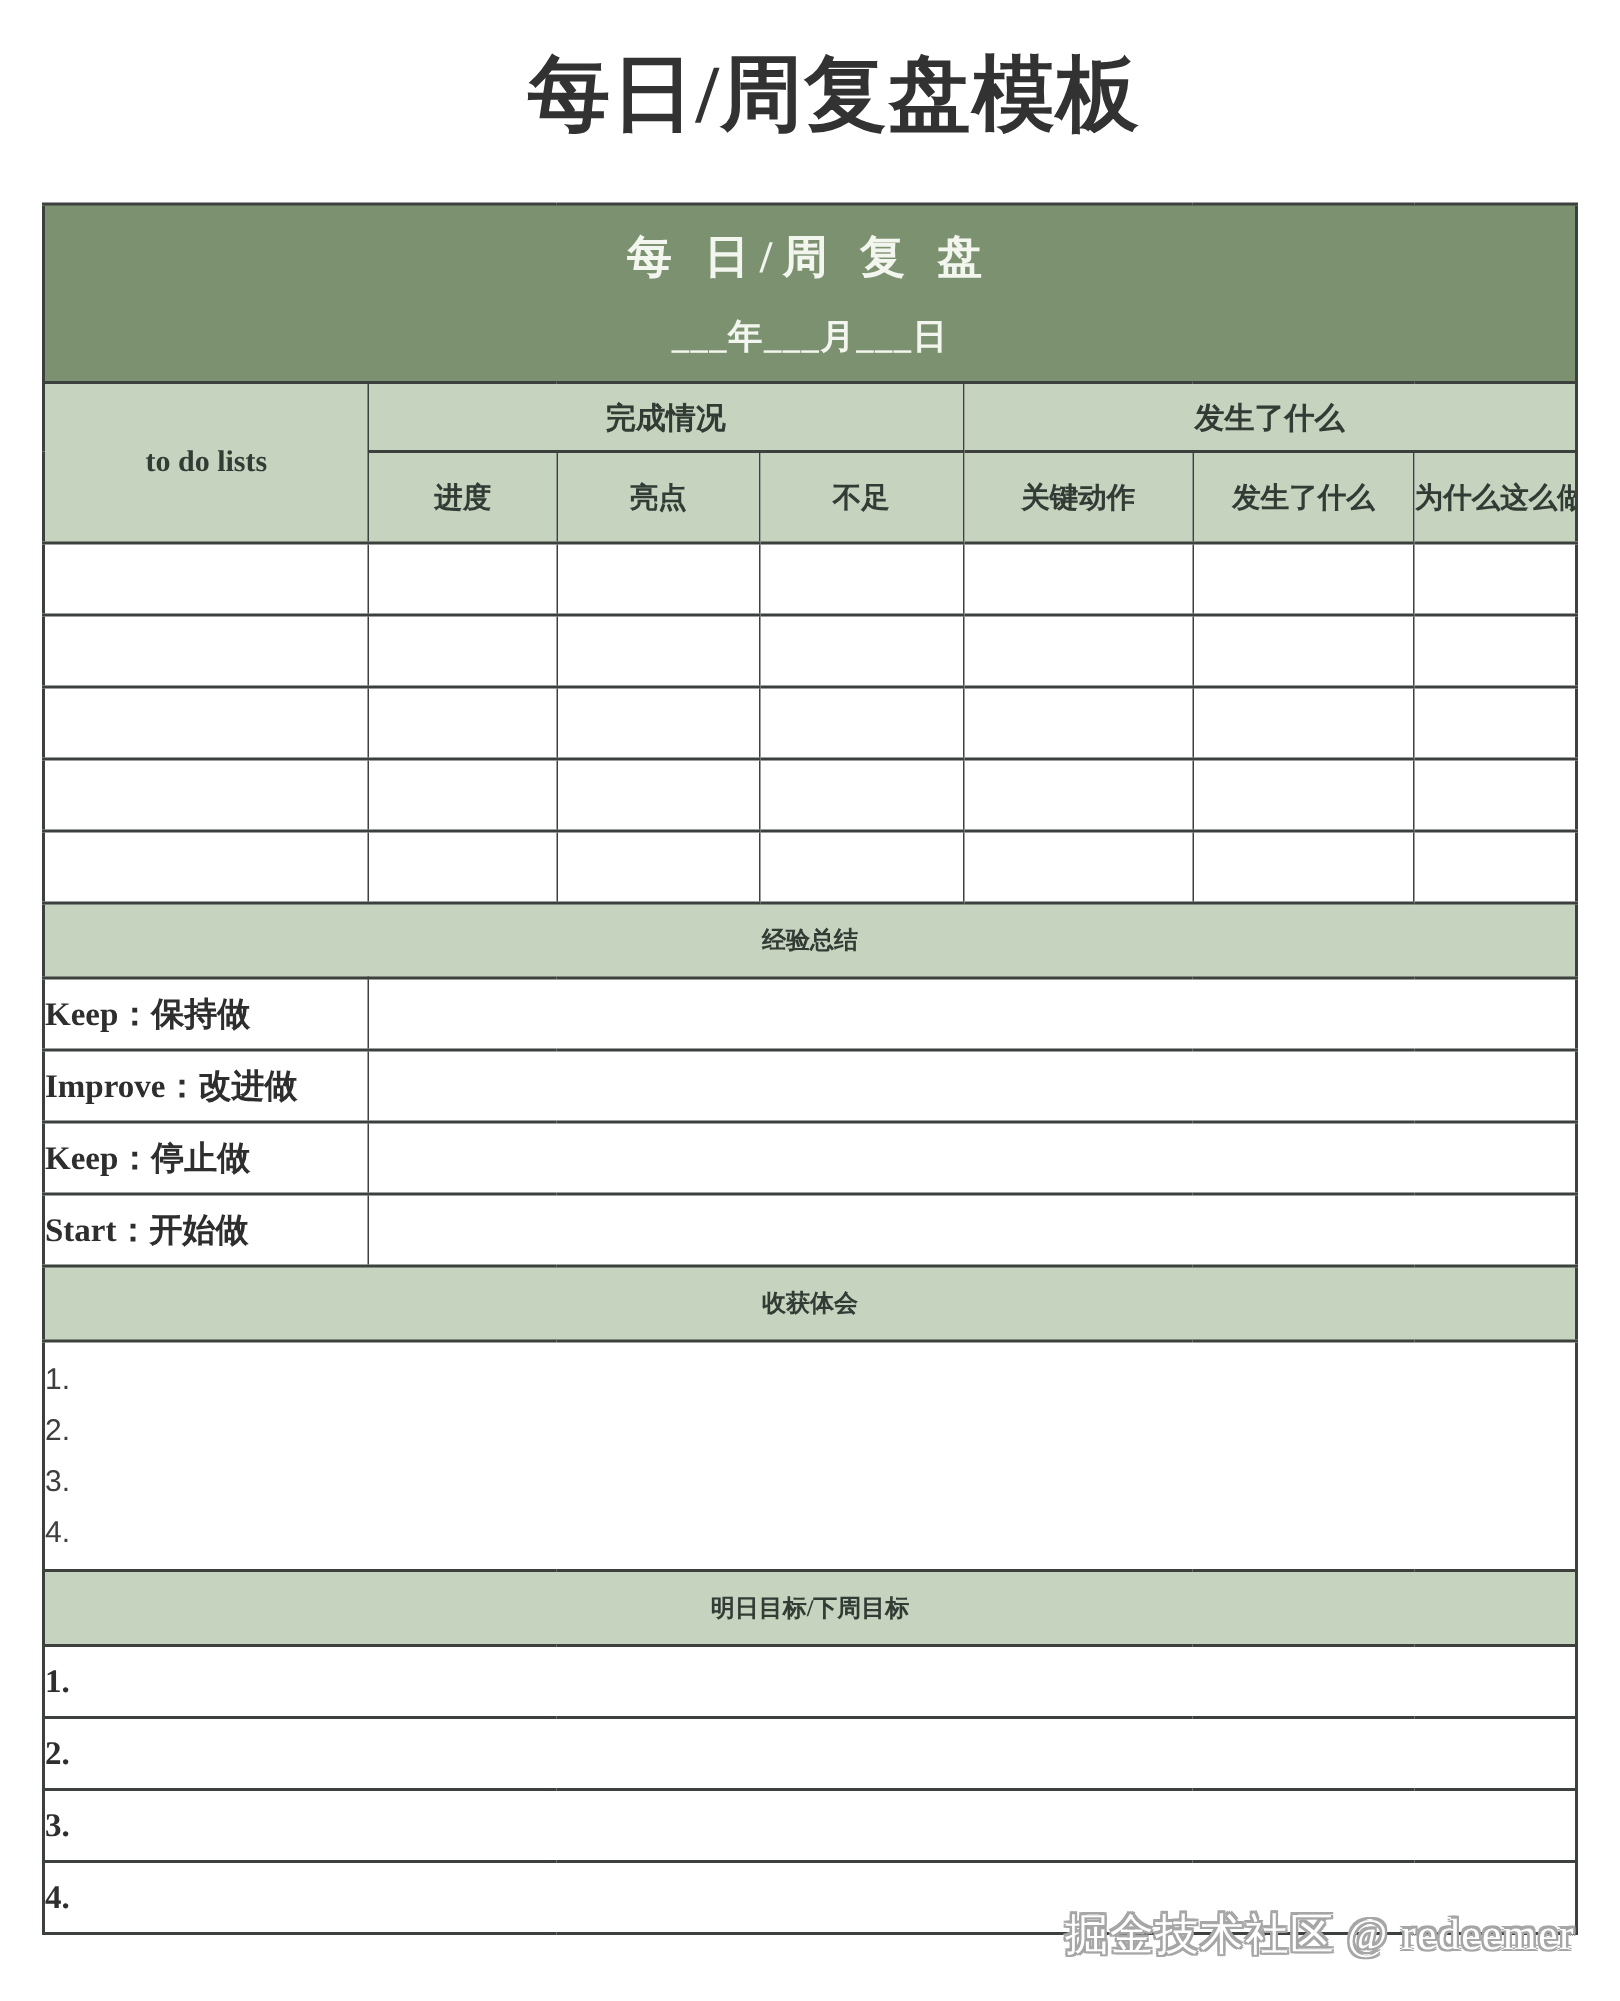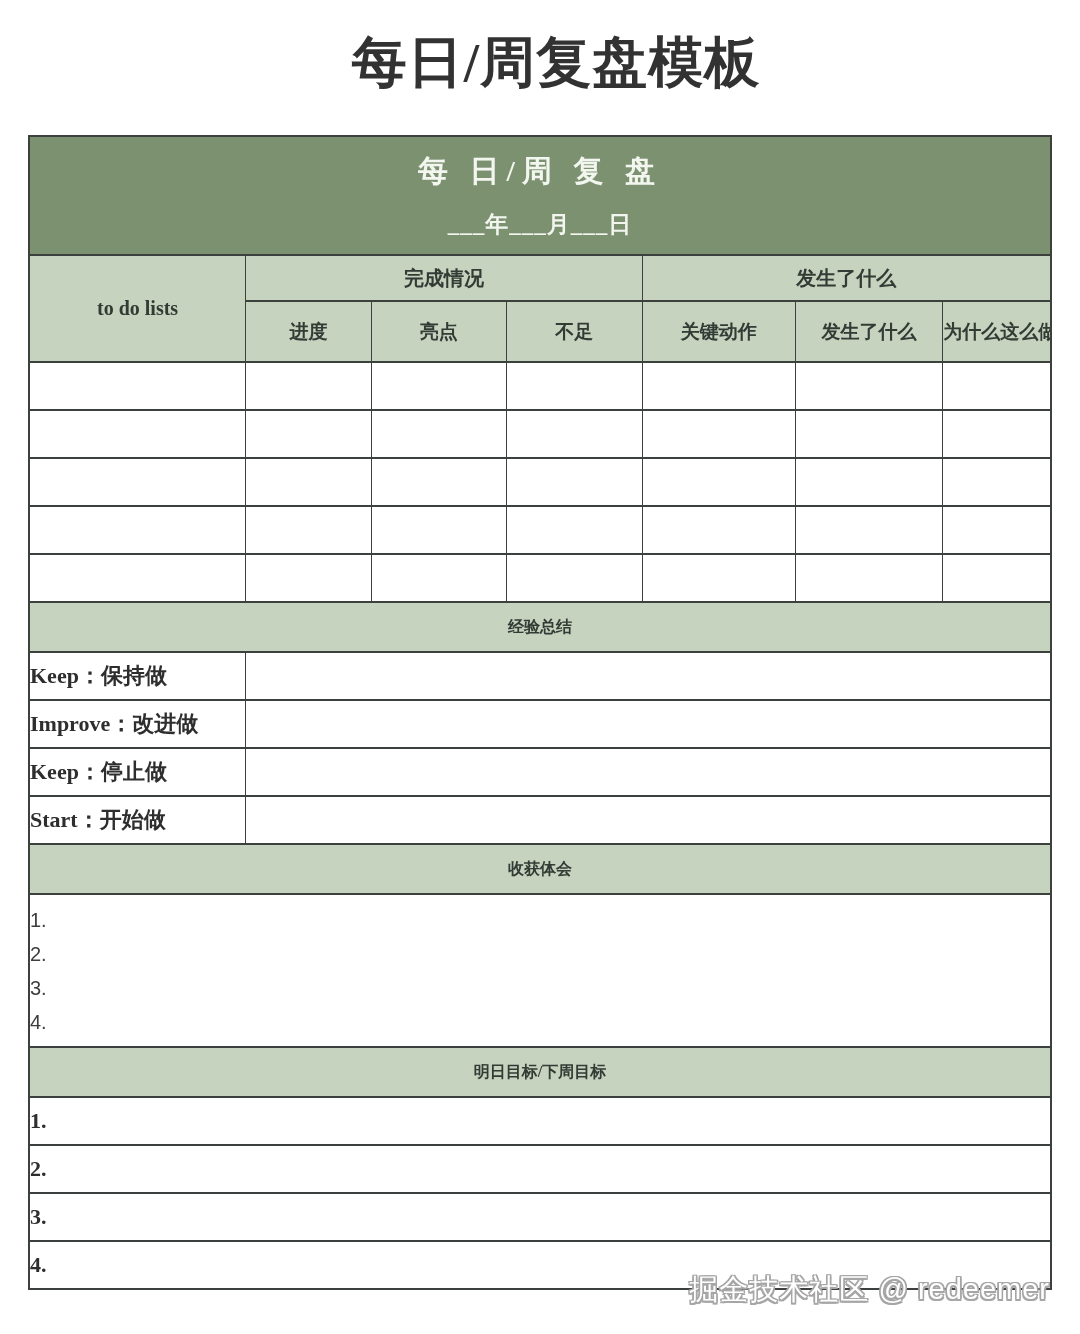--- a/index.html
+++ b/index.html
@@ -122,21 +122,21 @@
     text-align: left;
     padding-left: 13px;
     font-size: 22px;
     font-weight: bold;
     color: #2e2e2e;
   }
   .watermark {
     position: absolute;
     top: 1270px;
     right: 30px;
-    font-family: Liberation Sans, sans-serif;
+    font-family: Liberation Serif, serif;
     font-size: 29px;
     letter-spacing: 1px;
     color: #ffffff;
     text-shadow:
       -1.5px -1.5px 0 var(--watermark-gray),
        1.5px -1.5px 0 var(--watermark-gray),
       -1.5px  1.5px 0 var(--watermark-gray),
        1.5px  1.5px 0 var(--watermark-gray),
        0 -1.5px 0 var(--watermark-gray),
        0  1.5px 0 var(--watermark-gray),

